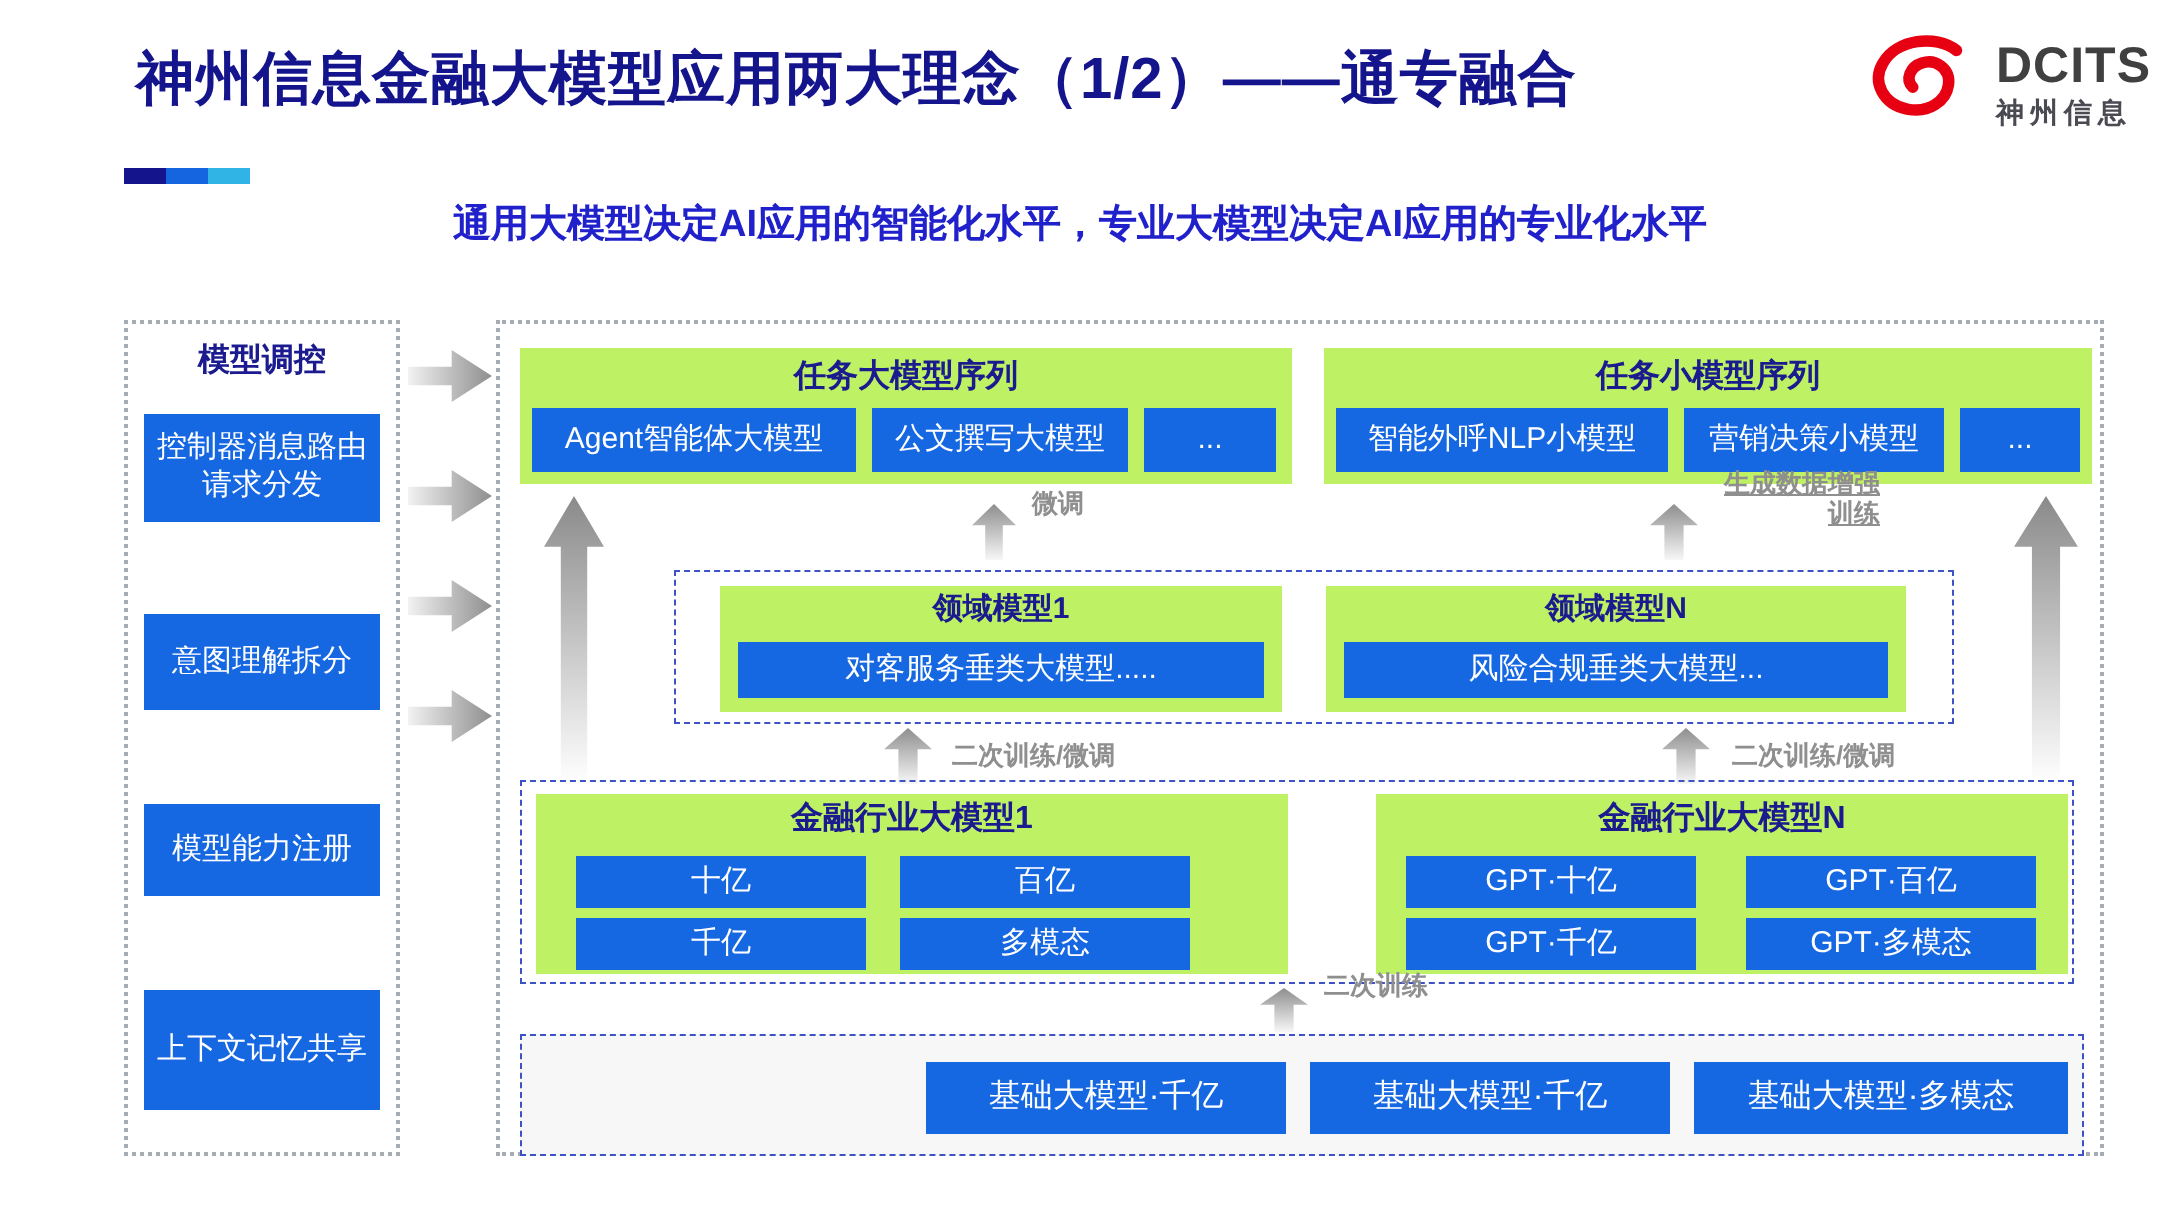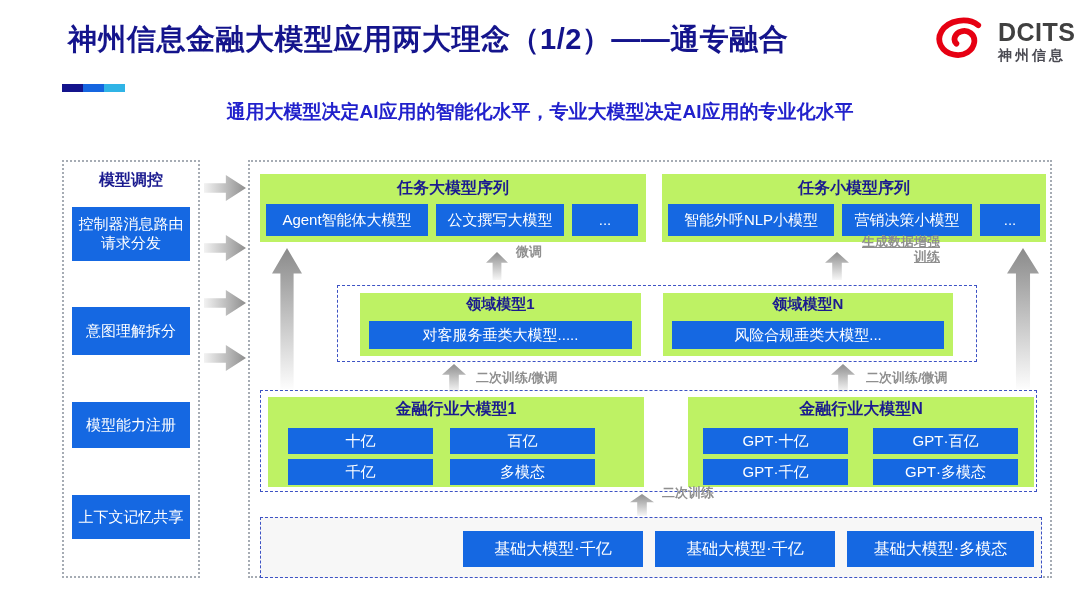--- a/index.html
+++ b/index.html
@@ -64,21 +64,21 @@
       <span class="brandcn">神州信息</span>
     </span>
   </div>
   <div class="abs subtitle">通用大模型决定AI应用的智能化水平，专业大模型决定AI应用的专业化水平</div>
 
   <div class="abs sidebar dot">
     <div class="sb-title">模型调控</div>
     <div class="btn" style="top:45px;height:54px;">控制器消息路由请求分发</div>
     <div class="btn" style="top:145px;height:48px;">意图理解拆分</div>
     <div class="btn" style="top:240px;height:46px;">模型能力注册</div>
-    <div class="btn" style="top:333px;height:44px;">上下文记忆共享</div>
+    <div class="btn" style="top:333px;height:60px;">上下文记忆共享</div>
   </div>
 
   <div class="harrow" style="left:204px;top:175px;"></div>
   <div class="harrow" style="left:204px;top:235px;"></div>
   <div class="harrow" style="left:204px;top:290px;"></div>
   <div class="harrow" style="left:204px;top:345px;"></div>
 
   <div class="abs main dot">
 
     <div class="panel abs" style="left:10px;top:12px;width:386px;height:68px;">

